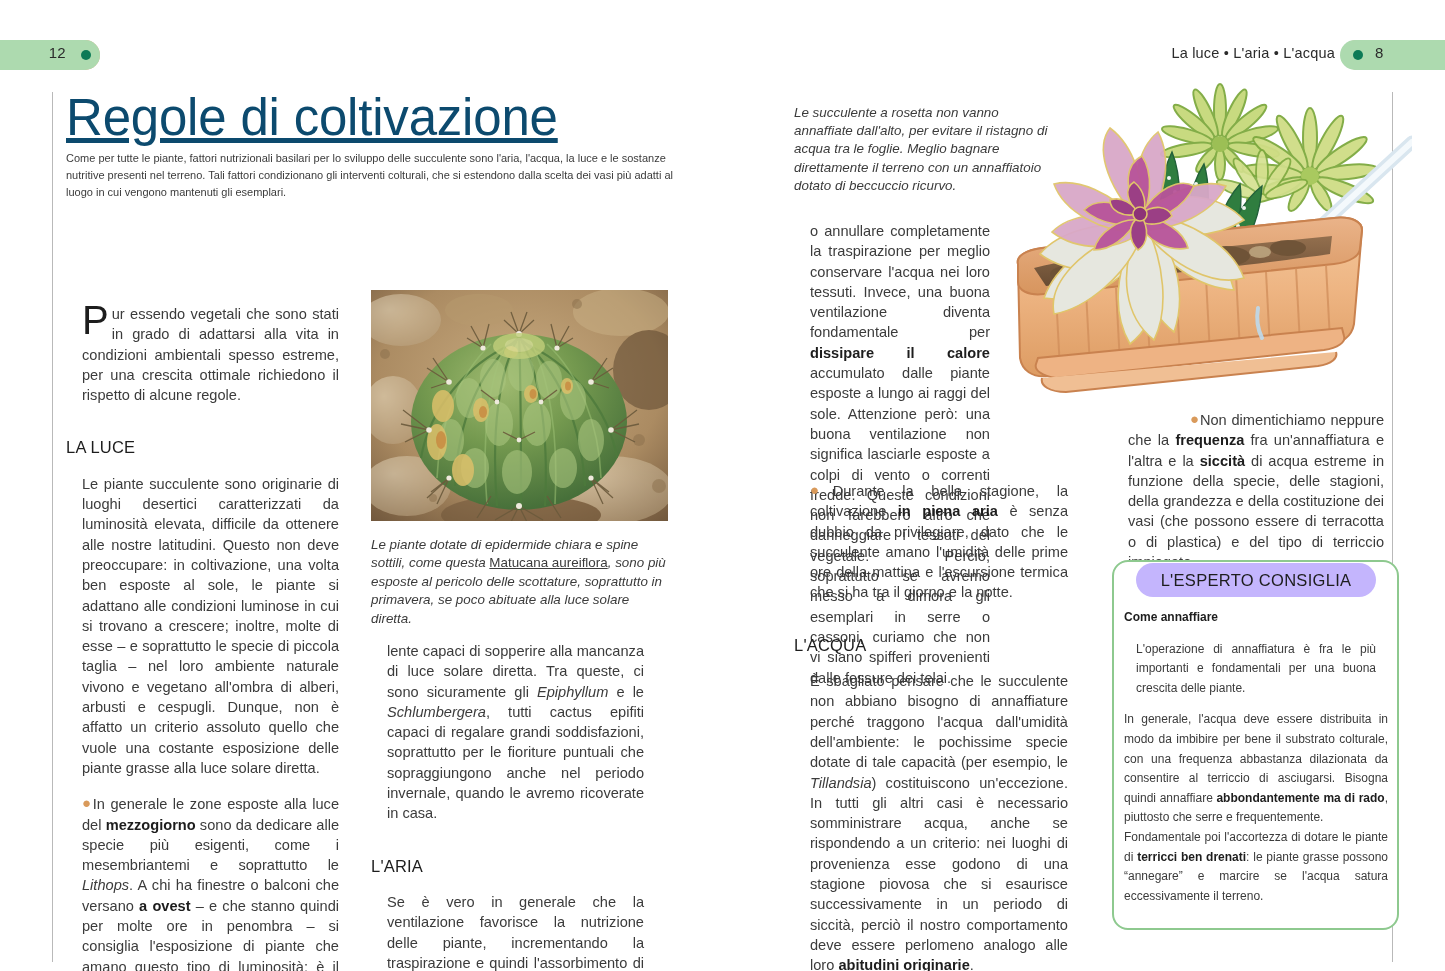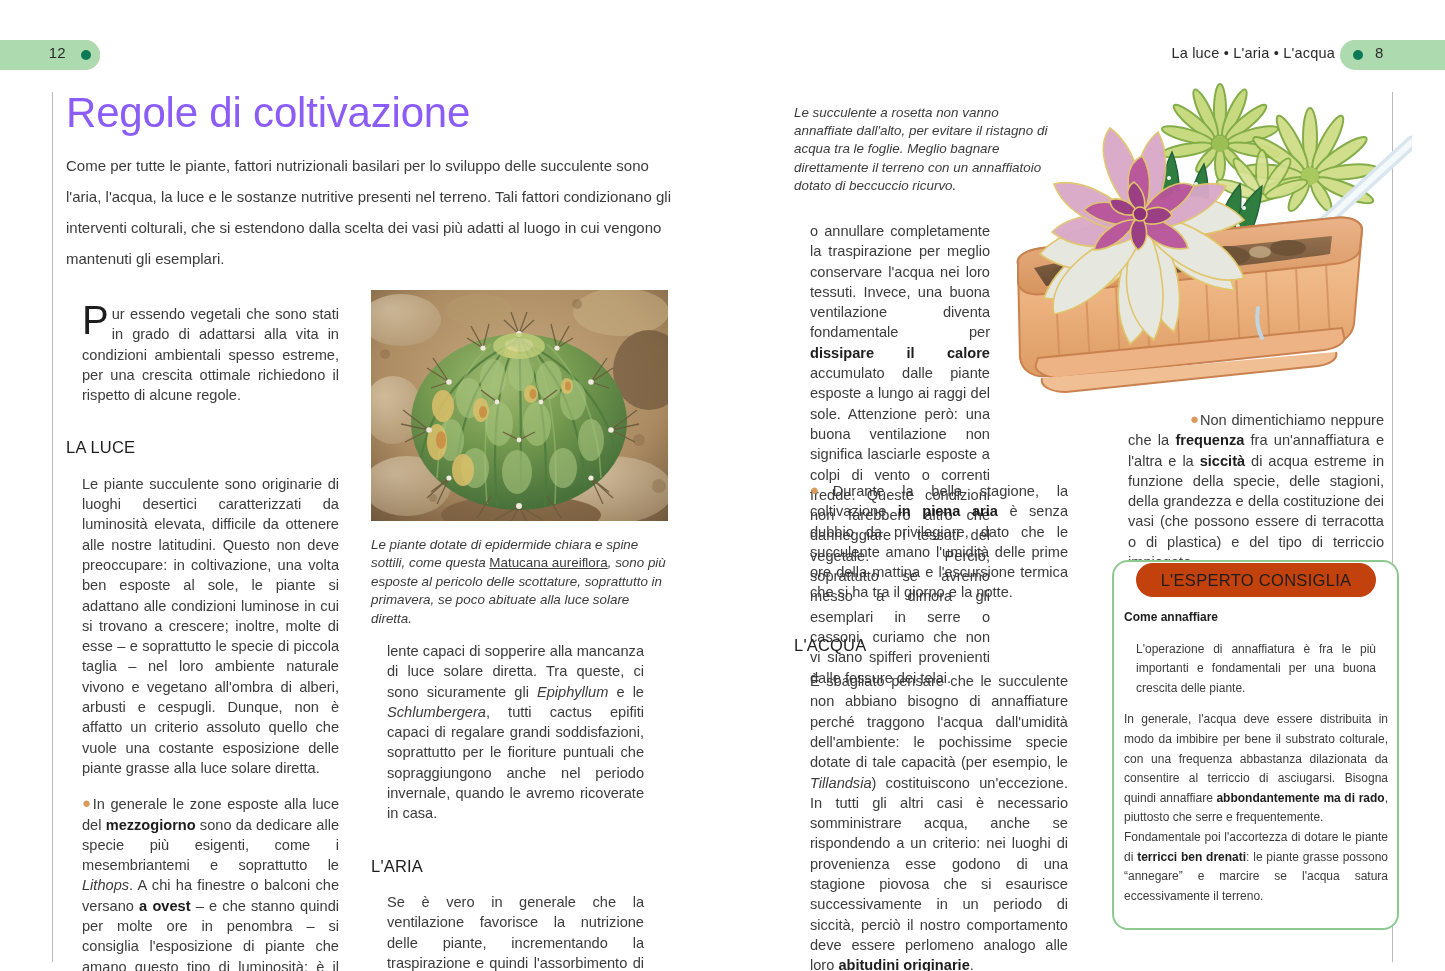--- a/index.html
+++ b/index.html
@@ -59,25 +59,25 @@
     font-size:14.5px;color:#2b2b2b;letter-spacing:.2px;white-space:nowrap;z-index:4;
   }
 
   
   .rule-left{position:absolute;left:52px;top:92px;width:1px;height:870px;background:#b9b9b9;}
   .rule-right{position:absolute;left:1392px;top:92px;width:1px;height:870px;background:#b9b9b9;}
 
   
   .headline{
     position:absolute;left:66px;top:92px;width:700px;
-    font-size:42px;font-weight:400;color:#8b5cf6;letter-spacing:-.2px;line-height:1;
+    font-size:51px;font-weight:400;color:#0c4a6e;letter-spacing:-.2px;line-height:1;text-decoration:underline;
   }
   .deck{
     position:absolute;left:66px;top:150px;width:620px;
-    font-size:15px;line-height:31px;color:#3b3b3b;
+    font-size:11px;line-height:17px;color:#3b3b3b;
   }
 
   
   .col{position:absolute;font-size:14.6px;line-height:20.3px;color:#3b3b3b;text-align:justify;}
   .col p{margin:16px;}
   .sec-head{
     font-size:16.5px;color:#1d1d1d;letter-spacing:.2px;margin-top:32px;margin-bottom:1px;
   }
   .it{font-style:italic;}
   .bd{font-weight:bold;color:#1d1d1d;}
@@ -107,21 +107,21 @@
     font-size:13.4px;line-height:18.2px;font-style:italic;color:#3b3b3b;
   }
 
   
   .expert{
     position:absolute;left:1112px;top:560px;width:287px;height:370px;
     border:2.5px solid #8ec98f;border-radius:16px;background:#ffffff;box-sizing:border-box;
   }
   .expert-title{
     position:absolute;left:1136px;top:563px;width:240px;height:34px;
-    background:#c2410c;border-radius:17px;
+    background:#c4b5fd;border-radius:17px;
     display:flex;align-items:center;justify-content:center;
     font-size:16.5px;color:#1d1d1d;letter-spacing:.3px;
   }
   .expert-body{
     position:absolute;left:1124px;top:608px;width:264px;
     font-size:12px;line-height:19.6px;color:#3b3b3b;text-align:justify;
   }
   .expert-body .h{font-weight:bold;color:#1d1d1d;display:block;margin-bottom:1px;}
 </style>
 </head>

